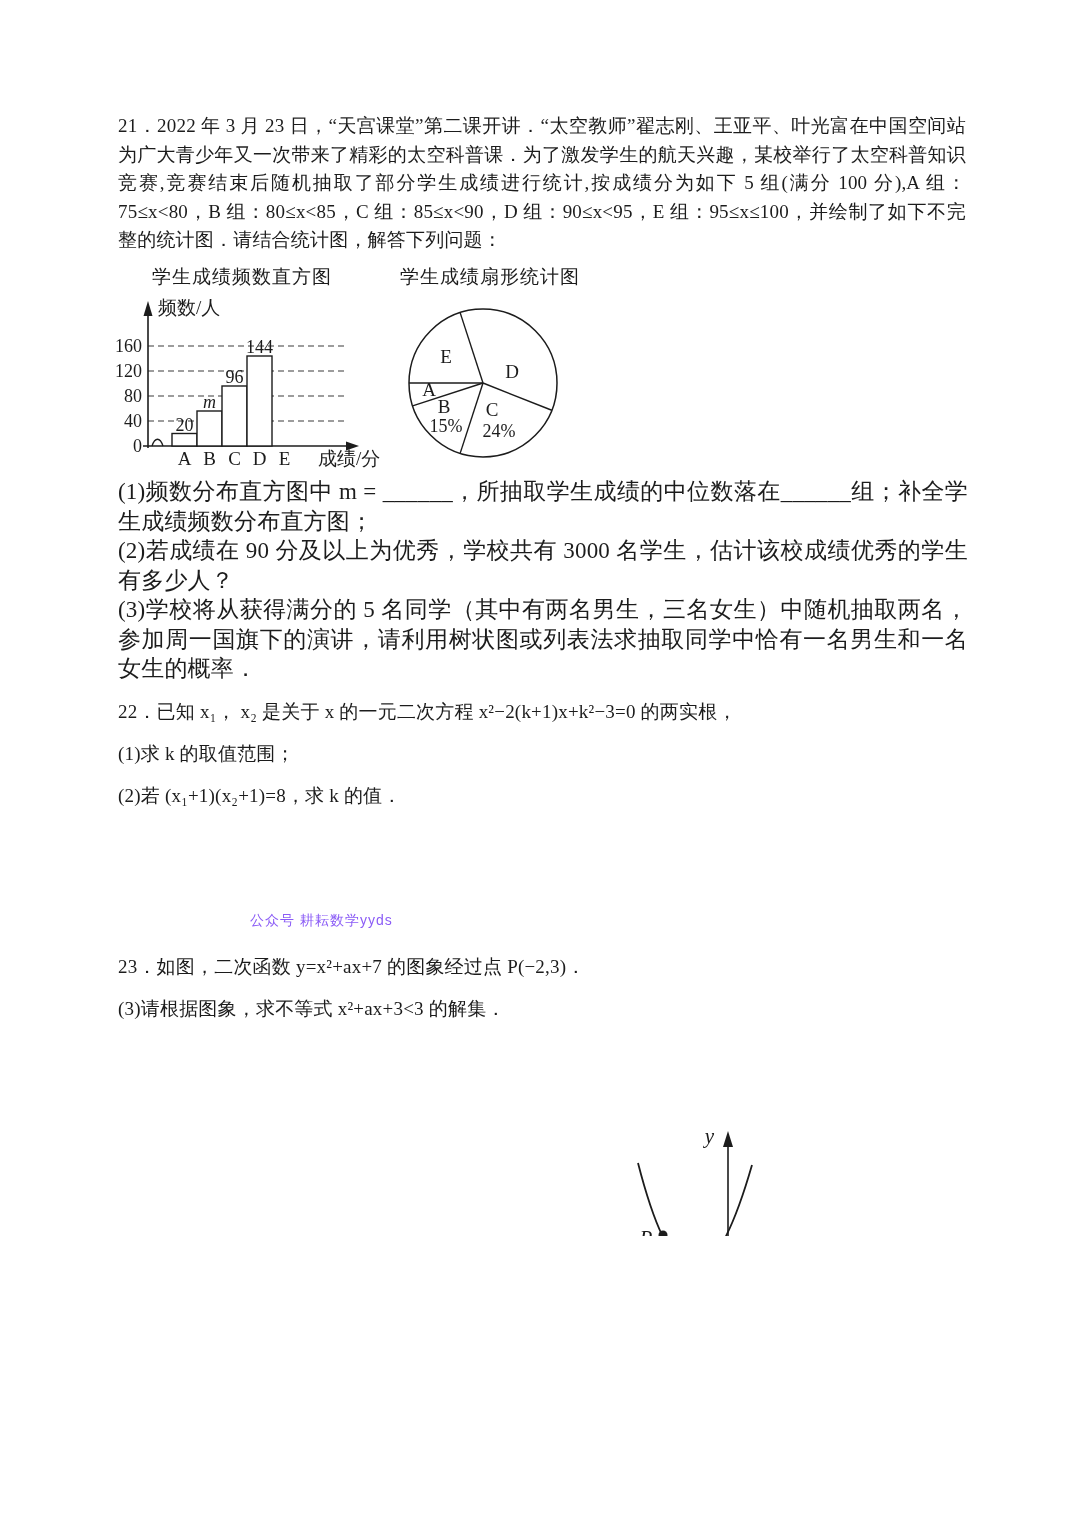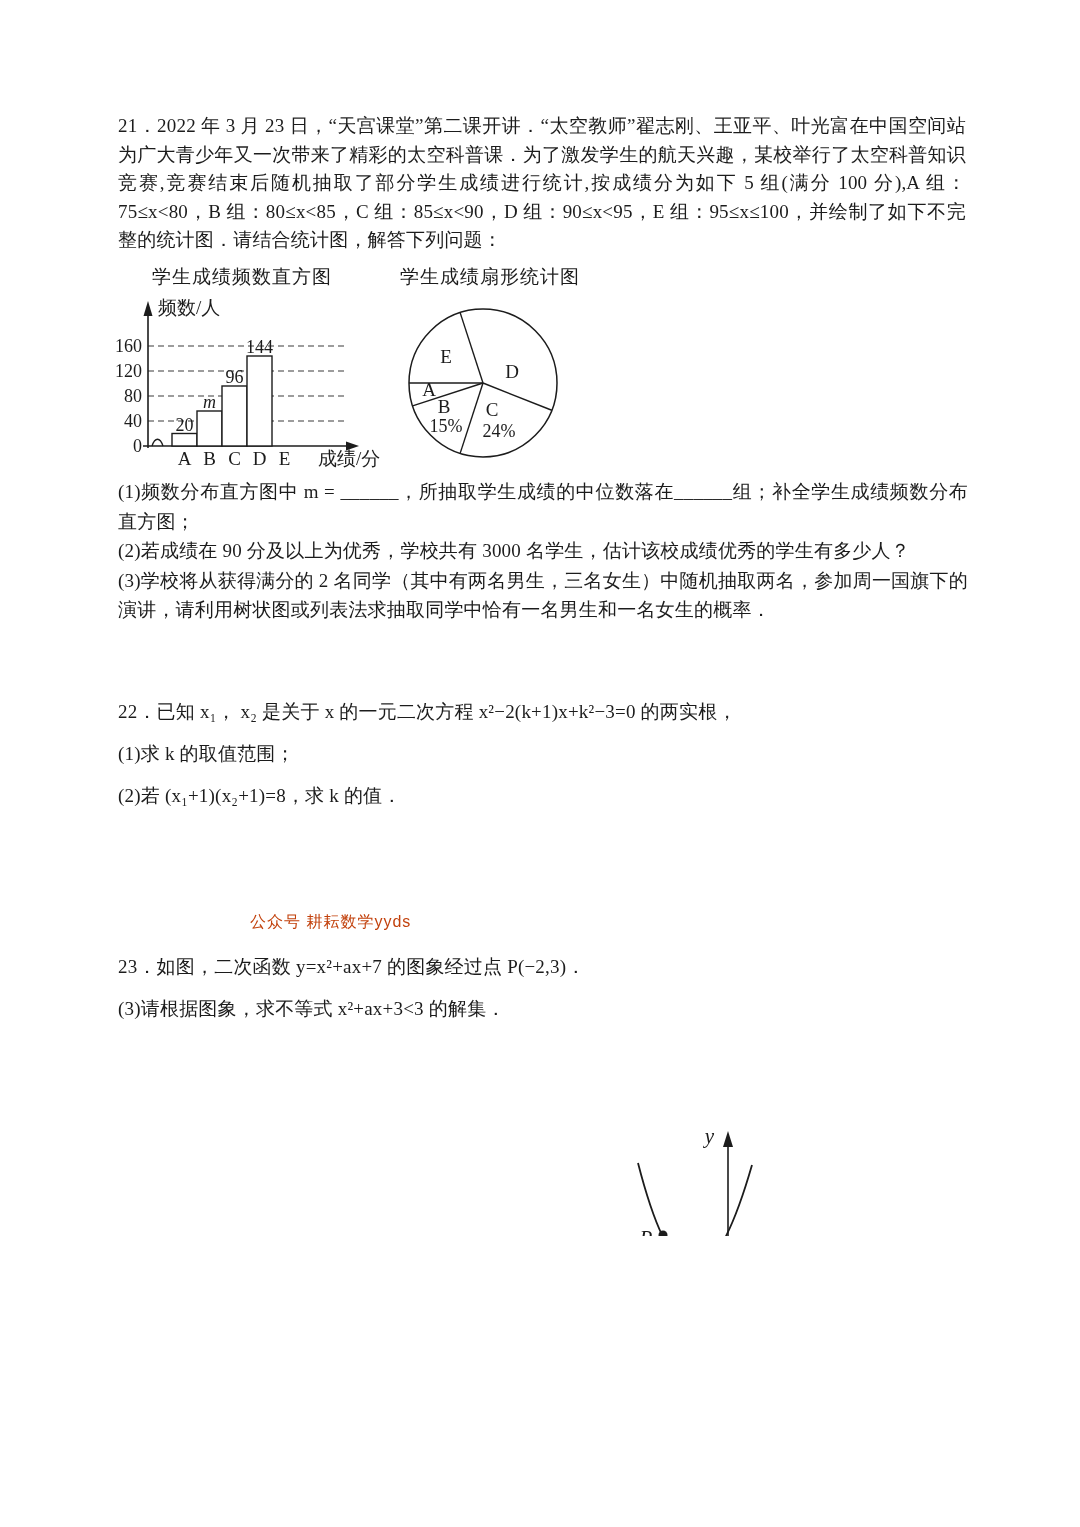--- a/index.html
+++ b/index.html
@@ -10,26 +10,26 @@
     font-family:"Liberation Serif",serif;
     color:#1c1c1c;
     overflow:hidden;
   }
   .abs{position:absolute;}
   .stem{
     font-size:19px;line-height:28.6px;
     text-align:justify;text-justify:inter-ideograph;
     letter-spacing:0.2px;
   }
-  .parts p{margin:0;font-size:19px;line-height:29.5px;text-align:justify;letter-spacing:0.2px;}
+  .parts p{margin:0;font-size:23px;line-height:29.5px;text-align:justify;letter-spacing:0.2px;}
   .qblock p{margin:0 0 12px 0;font-size:19px;line-height:30px;letter-spacing:0.2px;}
   .chart-title{font-size:19px;letter-spacing:1px;}
   .watermark{
     font-family:"Liberation Sans",sans-serif;
-    font-size:16px;color:#c2410c;letter-spacing:1px;
+    font-size:14px;color:#8b5cf6;letter-spacing:1px;
   }
   .page-num{font-size:19px;text-align:center;width:1080px;}
   .footer{
     display:flex;align-items:center;gap:12px;
     font-family:Liberation Serif, serif;
     font-size:30px;color:#b0b0b0;letter-spacing:2px;
   }
   svg text{font-family:"Liberation Serif",serif;fill:#1c1c1c;}
 </style>
 </head>
@@ -85,21 +85,21 @@
       <text x="42" y="128" font-size="18" text-anchor="middle">15%</text>
       <text x="88" y="112" font-size="19" text-anchor="middle">C</text>
       <text x="95" y="133" font-size="18" text-anchor="middle">24%</text>
       <text x="108" y="74" font-size="19" text-anchor="middle">D</text>
       <text x="42" y="59" font-size="19" text-anchor="middle">E</text>
     </svg>
 
   <div class="abs parts" style="left:118px;top:477px;width:850px;">
     <p>(1)频数分布直方图中 m = ______，所抽取学生成绩的中位数落在______组；补全学生成绩频数分布直方图；</p>
     <p>(2)若成绩在 90 分及以上为优秀，学校共有 3000 名学生，估计该校成绩优秀的学生有多少人？</p>
-    <p>(3)学校将从获得满分的 2 名同学（其中有两名男生，三名女生）中随机抽取两名，参加周一国旗下的演讲，请利用树状图或列表法求抽取同学中恰有一名男生和一名女生的概率．</p>
+    <p>(3)学校将从获得满分的 5 名同学（其中有两名男生，三名女生）中随机抽取两名，参加周一国旗下的演讲，请利用树状图或列表法求抽取同学中恰有一名男生和一名女生的概率．</p>
   </div>
 
   <div class="abs qblock" style="left:118px;top:697px;width:850px;">
     <p>22．已知 x₁， x₂ 是关于 x 的一元二次方程 x²−2(k+1)x+k²−3=0 的两实根，</p>
     <p>(1)求 k 的取值范围；</p>
     <p>(2)若 (x₁+1)(x₂+1)=8，求 k 的值．</p>
   </div>
 
   <div class="abs watermark" style="left:250px;top:912px;">公众号 耕耘数学yyds</div>
 

